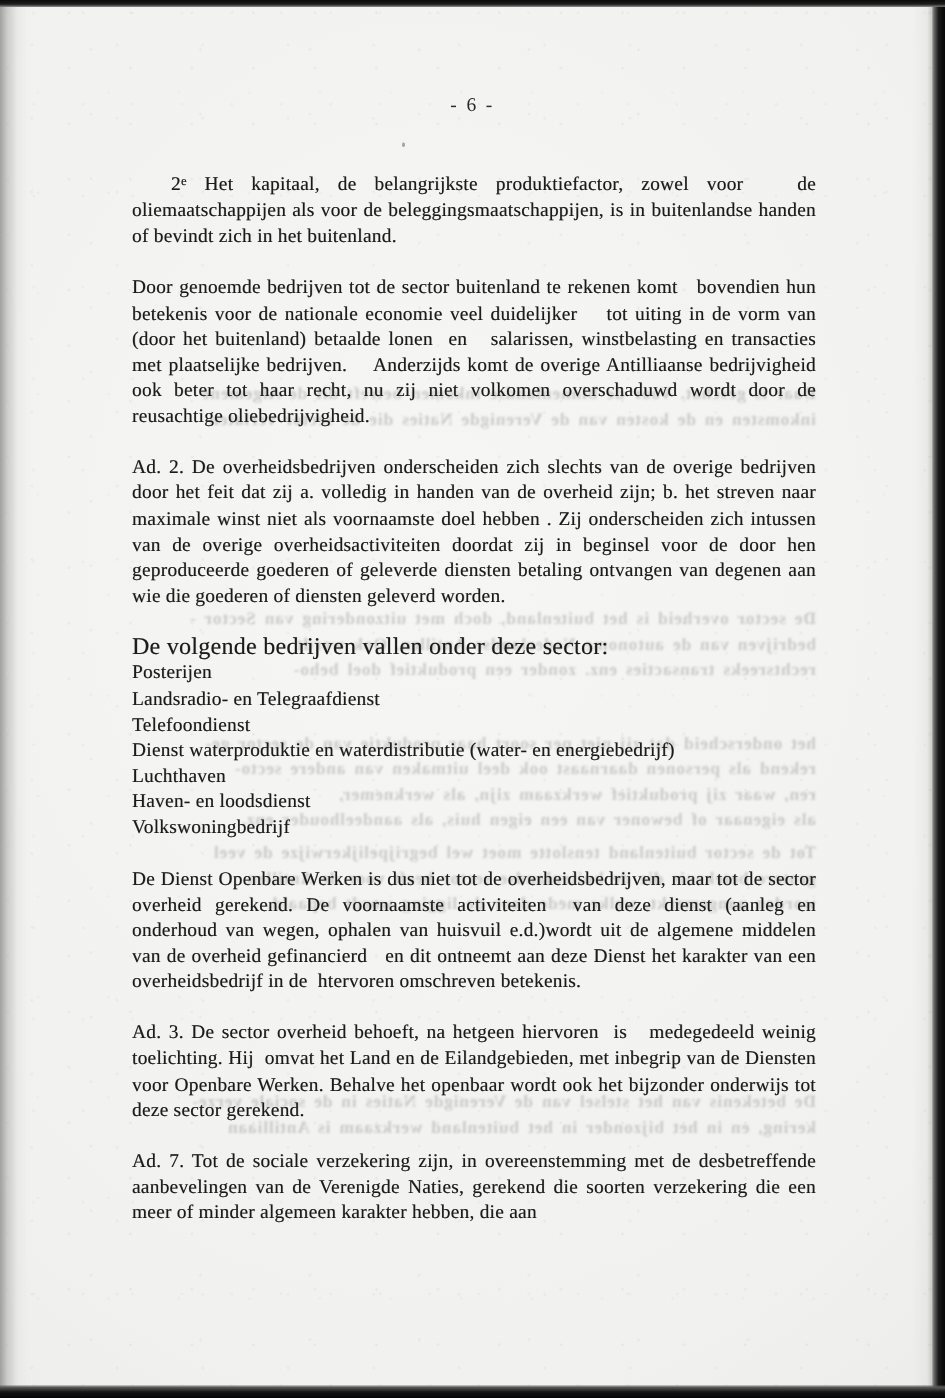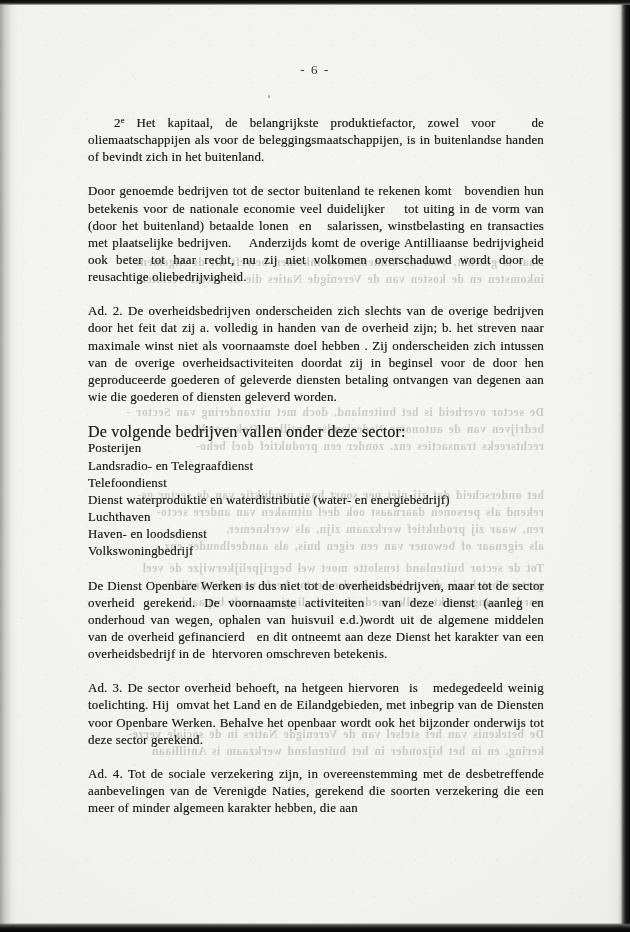--- a/index.html
+++ b/index.html
@@ -230,21 +230,21 @@
       <li>Dienst waterproduktie en waterdistributie (water- en energiebedrijf)</li>
       <li>Luchthaven</li>
       <li>Haven- en loodsdienst</li>
       <li>Volkswoningbedrijf</li>
     </ul>
 
     <p class="para">De Dienst Openbare Werken is dus niet tot de overheidsbedrijven, maar tot de sector overheid gerekend. De voornaamste activiteiten  van deze dienst (aanleg en onderhoud van wegen, ophalen van huisvuil e.d.)wordt uit de algemene middelen van de overheid gefinancierd   en dit ontneemt aan deze Dienst het karakter van een overheidsbedrijf in de  htervoren omschreven betekenis.</p>
 
     <p class="para">Ad. 3. De sector overheid behoeft, na hetgeen hiervoren  is   medegedeeld weinig toelichting. Hij  omvat het Land en de Eilandgebieden, met inbegrip van de Diensten voor Openbare Werken. Behalve het openbaar wordt ook het bijzonder onderwijs tot deze sector gerekend.</p>
 
-    <p class="para">Ad. 4. Tot de sociale verzekering zijn, in overeenstemming met de desbetreffende aanbevelingen van de Verenigde Naties, gerekend die soorten verzekering die een meer of minder algemeen karakter hebben, die aan</p>
+    <p class="para">Ad. 7. Tot de sociale verzekering zijn, in overeenstemming met de desbetreffende aanbevelingen van de Verenigde Naties, gerekend die soorten verzekering die een meer of minder algemeen karakter hebben, die aan</p>
 
   </div>
 
   <div class="grain"></div>
 
   <div class="edge-left"></div>
   <div class="edge-right"></div>
   <div class="edge-top"></div>
   <div class="edge-bottom"></div>
 

